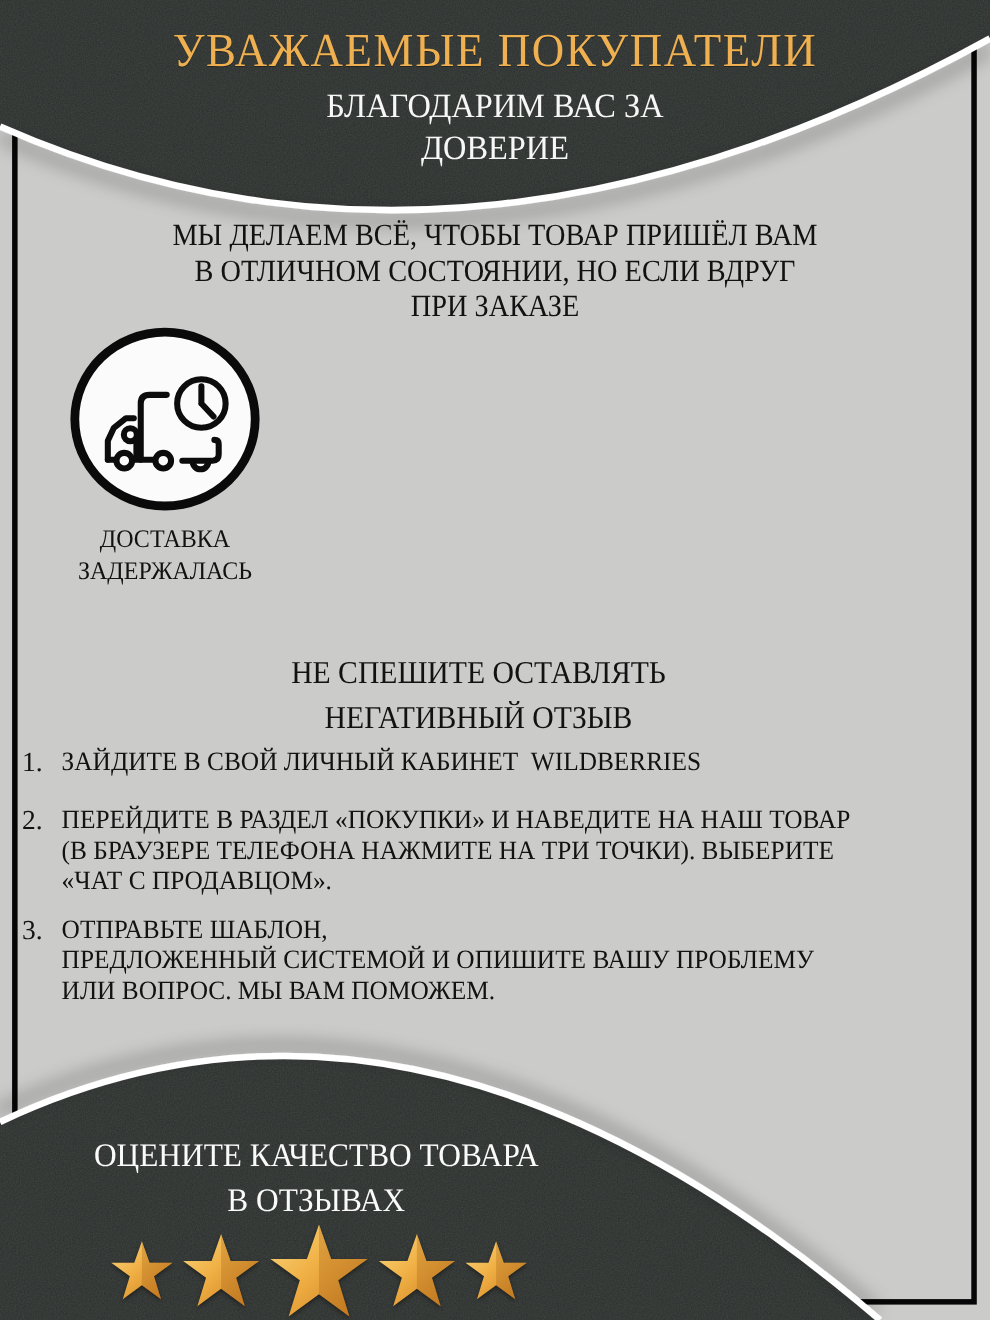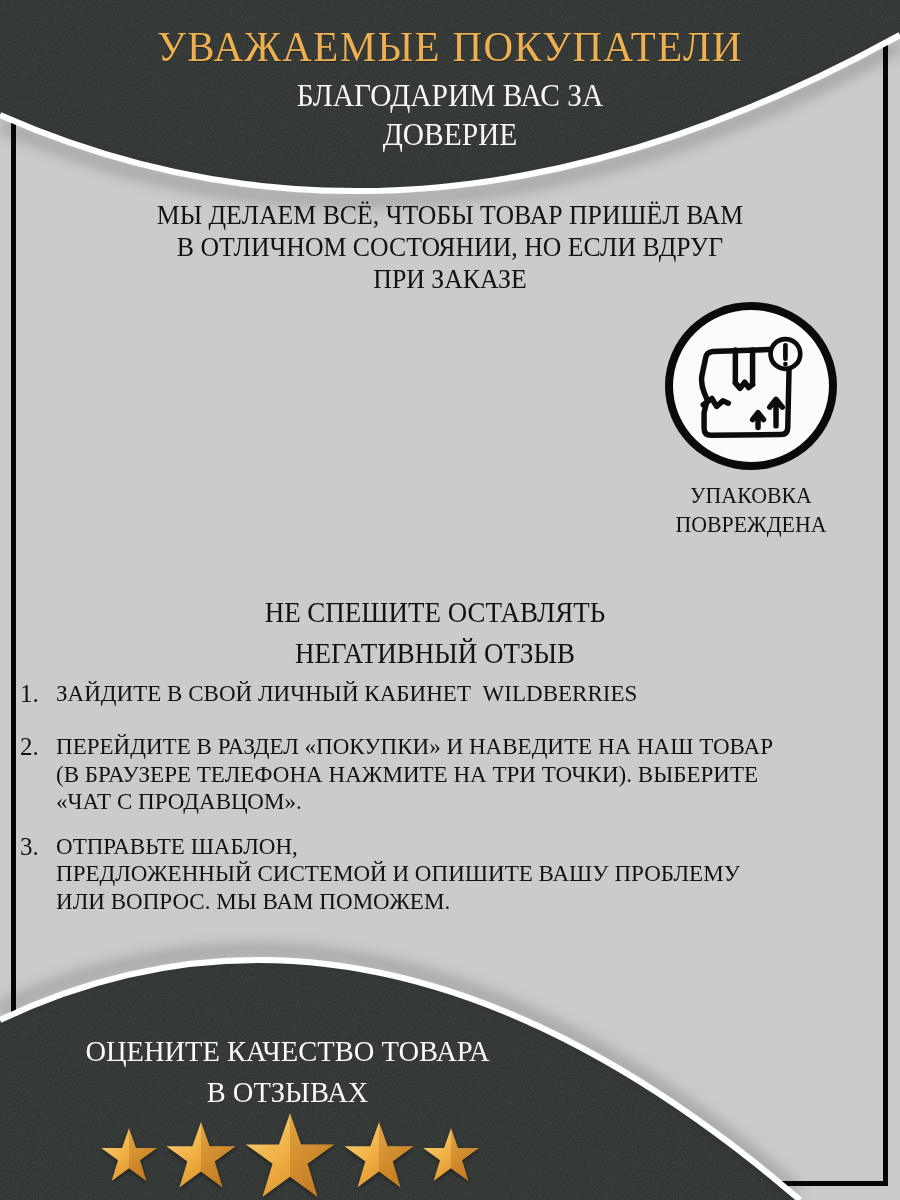--- a/index.html
+++ b/index.html
@@ -117,39 +117,40 @@
   </svg>
 
   <div class="abs hdr-title">УВАЖАЕМЫЕ ПОКУПАТЕЛИ</div>
   <div class="abs hdr-sub pre">БЛАГОДАРИМ ВАС ЗА
 ДОВЕРИЕ</div>
 
   <div class="abs intro pre">МЫ ДЕЛАЕМ ВСЁ, ЧТОБЫ ТОВАР ПРИШЁЛ ВАМ
 В ОТЛИЧНОМ СОСТОЯНИИ, НО ЕСЛИ ВДРУГ
 ПРИ ЗАКАЗЕ</div>
 
+  <div class="issue issue-1">
+    <div class="circle">
+      <svg width="126" height="106" viewBox="0 0 160 128" class="icon-art" stroke-width="7">
+        <path d="M52,111 V46 Q52,36 62,36 H82"></path>
+        <path d="M14,111 V89 L21,74 L35,63 H44"></path>
+        <circle cx="40" cy="82" r="7.5"></circle>
+        <path d="M47,89 V111 M14,111 H24 M42,111 H52 M52,111 H69"></path>
+        <circle cx="33" cy="112" r="9" fill="#fbfbfb"></circle>
+        <circle cx="78" cy="112" r="9" fill="#fbfbfb"></circle>
+        <path d="M100,112 H135 Q142,112 142,105 V93 Q142,88 137,88"></path>
+        <path d="M112,113 a9,9 0 0 0 18,0"></path>
+        <circle cx="122" cy="46" r="28" fill="#fbfbfb"></circle>
+        <path d="M122,46 V26 M122,46 L136,61"></path>
+      </svg>
+    </div>
+    <div class="ilabel pre">ДОСТАВКА
+ЗАДЕРЖАЛАСЬ</div>
+  </div>
 
 
-  <div class="issue issue-3">
-    <div class="circle">
-      <svg width="126" height="122" viewBox="0 0 160 156" class="icon-art" stroke-width="7">
-        <path d="M112,31 L31,34 Q23,35 22,42 L17,66 Q16,76 20,86 L24,96 L20,112 L20,132 Q20,141 29,141 L118,140 Q127,140 127,131 L129,41 Q129,32 120,32"></path>
-        <path d="M60,32 V74 M82,32 V76"></path>
-        <path d="M60,74 L66,81 L72,73 L77,80 L82,76"></path>
-        <path d="M19,102 L30,94 L36,104 L44,97 L51,100"></path>
-        <path d="M89,131 V113 M82,121 L89,112 L96,121"></path>
-        <path d="M112,129 V96 M104,105 L112,95 L120,105"></path>
-        <circle cx="124" cy="37" r="19" fill="#fbfbfb" stroke-width="6"></circle>
-        <path d="M124,26 V43" stroke-width="6"></path>
-        <circle cx="124" cy="50" r="3" fill="#0c0c0c" stroke="none"></circle>
-      </svg>
-    </div>
-    <div class="ilabel pre">УПАКОВКА
-ПОВРЕЖДЕНА</div>
-  </div>
 
   <div class="abs advice pre">НЕ СПЕШИТЕ ОСТАВЛЯТЬ
 НЕГАТИВНЫЙ ОТЗЫВ</div>
 
   <ol class="abs steps">
     <li class="step step-1">
       <span class="num">1.</span>
       <span class="stext pre">ЗАЙДИТЕ В СВОЙ ЛИЧНЫЙ КАБИНЕТ&nbsp; WILDBERRIES</span>
     </li>
     <li class="step step-2">

